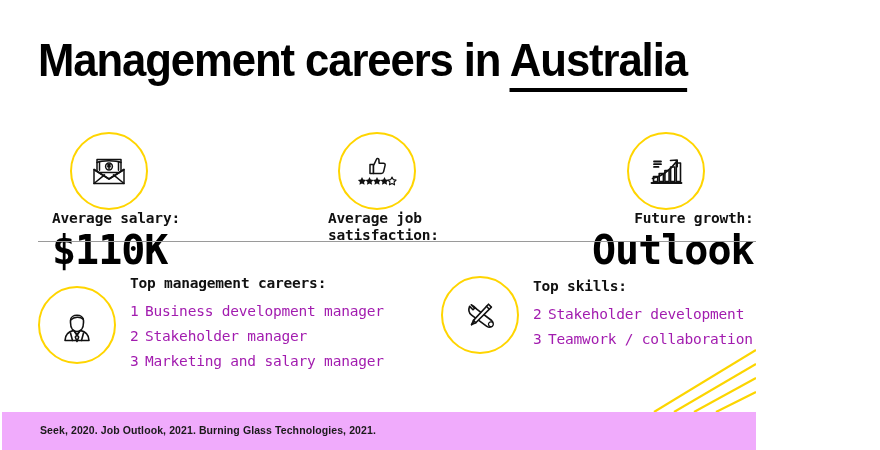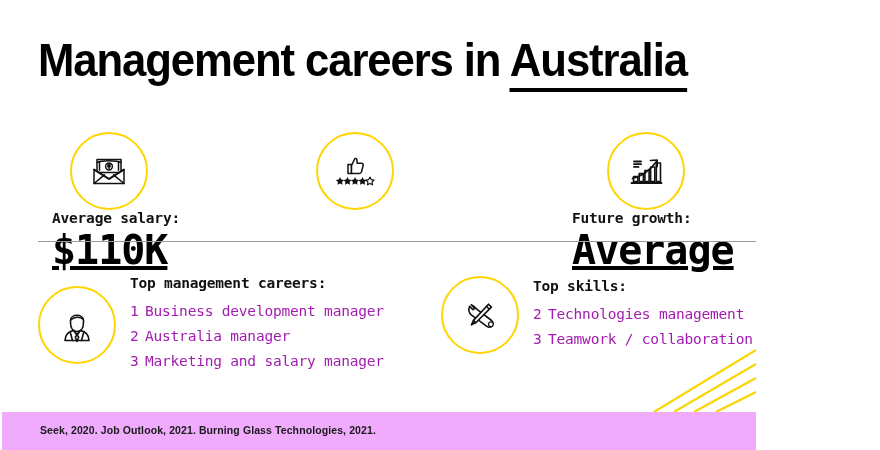--- a/index.html
+++ b/index.html
@@ -51,21 +51,21 @@
   }
   .stat {
     position: absolute;
     top: 0;
     display: flex;
     flex-direction: column;
     align-items: center;
   }
   .stat-1 { left: 0px; }
   .stat-2 { left: 278px; }
-  .stat-3 { left: 520px; }
+  .stat-3 { left: 540px; text-align: right; }
 
   .circle {
     width: 78px;
     height: 78px;
     min-width: 78px;
     border: 2.5px solid #FFD500;
     border-radius: 50%;
     box-sizing: border-box;
     display: flex;
     align-items: center;
@@ -90,21 +90,20 @@
     letter-spacing: -0.2px;
   }
   .stat-value {
     font-family: "DejaVu Sans Mono", monospace;
     font-weight: 700;
     font-size: 40px;
     line-height: 44px;
     color: #000000;
     letter-spacing: -1px;
     margin-top: 1px;
-    text-decoration: underline;
   }
   .stat-2 .stat-text { margin-left: 12px; }
   .stat-3 .stat-text { margin-left: 14px; }
 
   
   .divider {
     position: absolute;
     left: 38px;
     top: 241px;
     width: 797px;
@@ -234,20 +233,22 @@
           <g stroke="none">
             <path fill="#111" d="M10 29 l1.25 2.6 2.85.4 -2.05 2 .5 2.85 -2.55-1.35 -2.55 1.35 .5-2.85 -2.05-2 2.85-.4 Z"></path>
             <path fill="#111" d="M17.5 29 l1.25 2.6 2.85.4 -2.05 2 .5 2.85 -2.55-1.35 -2.55 1.35 .5-2.85 -2.05-2 2.85-.4 Z"></path>
             <path fill="#111" d="M25 29 l1.25 2.6 2.85.4 -2.05 2 .5 2.85 -2.55-1.35 -2.55 1.35 .5-2.85 -2.05-2 2.85-.4 Z"></path>
             <path fill="#111" d="M32.5 29 l1.25 2.6 2.85.4 -2.05 2 .5 2.85 -2.55-1.35 -2.55 1.35 .5-2.85 -2.05-2 2.85-.4 Z"></path>
           </g>
           <path fill="none" stroke="#111" stroke-width="1.1" d="M40 29 l1.25 2.6 2.85.4 -2.05 2 .5 2.85 -2.55-1.35 -2.55 1.35 .5-2.85 -2.05-2 2.85-.4 Z"></path>
         </svg>
       </div>
       <div class="stat-text">
+        <div class="stat-label">Average job
+satisfaction:</div>
       </div>
     </div>
 
     <div class="stat stat-3">
       <div class="circle">
         <svg width="46" height="46" viewBox="0 0 46 46" fill="none" stroke="#111" stroke-width="1.6" stroke-linejoin="round" stroke-linecap="round">
 
           <path d="M11 13.5 h7 M11 16.2 h7 M11 18.9 h4.5" stroke-width="1.8"></path>
 
           <rect x="10.5" y="28.5" width="4.2" height="5"></rect>
@@ -257,21 +258,21 @@
           <rect x="33.3" y="15" width="4.2" height="18.5"></rect>
 
           <path d="M8.5 35 h30" stroke-width="1.8"></path>
 
           <path d="M9.5 30.5 C17 29, 27 23, 33.5 13.5"></path>
           <path d="M27.5 12.5 L34.2 12 L34.2 18.8"></path>
         </svg>
       </div>
       <div class="stat-text">
         <div class="stat-label">Future growth:</div>
-        <div class="stat-value">Average</div>
+        <div class="stat-value">Outlook</div>
       </div>
     </div>
   </div>
 
   <div class="divider"></div>
 
   <div class="lists-row">
 
     <div class="list-block list-1">
       <div class="circle">
@@ -283,41 +284,41 @@
           <path d="M11 38.5 C11 31.5, 16.5 29.2, 19.8 28.4 L23 33 L26.2 28.4 C29.5 29.2, 35 31.5, 35 38.5 Z" fill="#fff"></path>
 
           <path d="M19.8 28.6 L23 33 L26.2 28.6"></path>
           <path d="M23 33 L21.3 35 L23 39.5 L24.7 35 Z" fill="#fff"></path>
           <path d="M16.5 31 L18.5 38.5 M29.5 31 L27.5 38.5"></path>
         </svg>
       </div>
       <div class="list-text">
         <div class="list-title">Top management careers:</div>
         <div class="list-item"><span class="num">1</span><span>Business development manager</span></div>
-        <div class="list-item"><span class="num">2</span><span>Australia manager</span></div>
+        <div class="list-item"><span class="num">2</span><span>Stakeholder manager</span></div>
         <div class="list-item"><span class="num">3</span><span>Marketing and salary manager</span></div>
       </div>
     </div>
 
     <div class="list-block list-2">
       <div class="circle">
         <svg width="46" height="46" viewBox="0 0 46 46" fill="none" stroke="#111" stroke-width="1.6" stroke-linejoin="round" stroke-linecap="round">
 
           <path d="M14.2 12.8 L17.6 16.2 L16 17.8 L12.6 14.4 C11.2 17.8, 12 21.2, 14.6 23.2 L29.5 34.2 C31.2 35.6, 33.6 35.4, 35 33.8 C36.4 32.2, 36.2 29.8, 34.6 28.5 L20 17.4 C17.8 15.2, 15.8 13.6, 14.2 12.8 Z" fill="#fff"></path>
           <path d="M32.2 30.6 a2.4 2.4 0 1 1 -0.02 0.02" fill="#fff" stroke-width="1.3"></path>
 
           <path d="M31.5 12.2 L34.4 15.1 L18.8 30.7 L14.6 32.6 L16.5 28.4 Z" fill="#fff"></path>
           <path d="M29.4 14.3 L32.3 17.2"></path>
           <path d="M16.5 28.4 L18.8 30.7"></path>
           <path d="M14.6 32.6 L16.4 30.8"></path>
         </svg>
       </div>
       <div class="list-text">
         <div class="list-title">Top skills:</div>
-        <div class="list-item"><span class="num">2</span><span>Technologies management</span></div>
+        <div class="list-item"><span class="num">2</span><span>Stakeholder development</span></div>
         <div class="list-item"><span class="num">3</span><span>Teamwork / collaboration</span></div>
       </div>
     </div>
   </div>
 
   <div class="stripes">
     <svg width="180" height="70" viewBox="0 0 180 70">
       <g stroke="#FCD500" stroke-width="2.2" fill="none">
         <line x1="180" y1="8" x2="78" y2="70"></line>
         <line x1="180" y1="22" x2="98" y2="70"></line>

